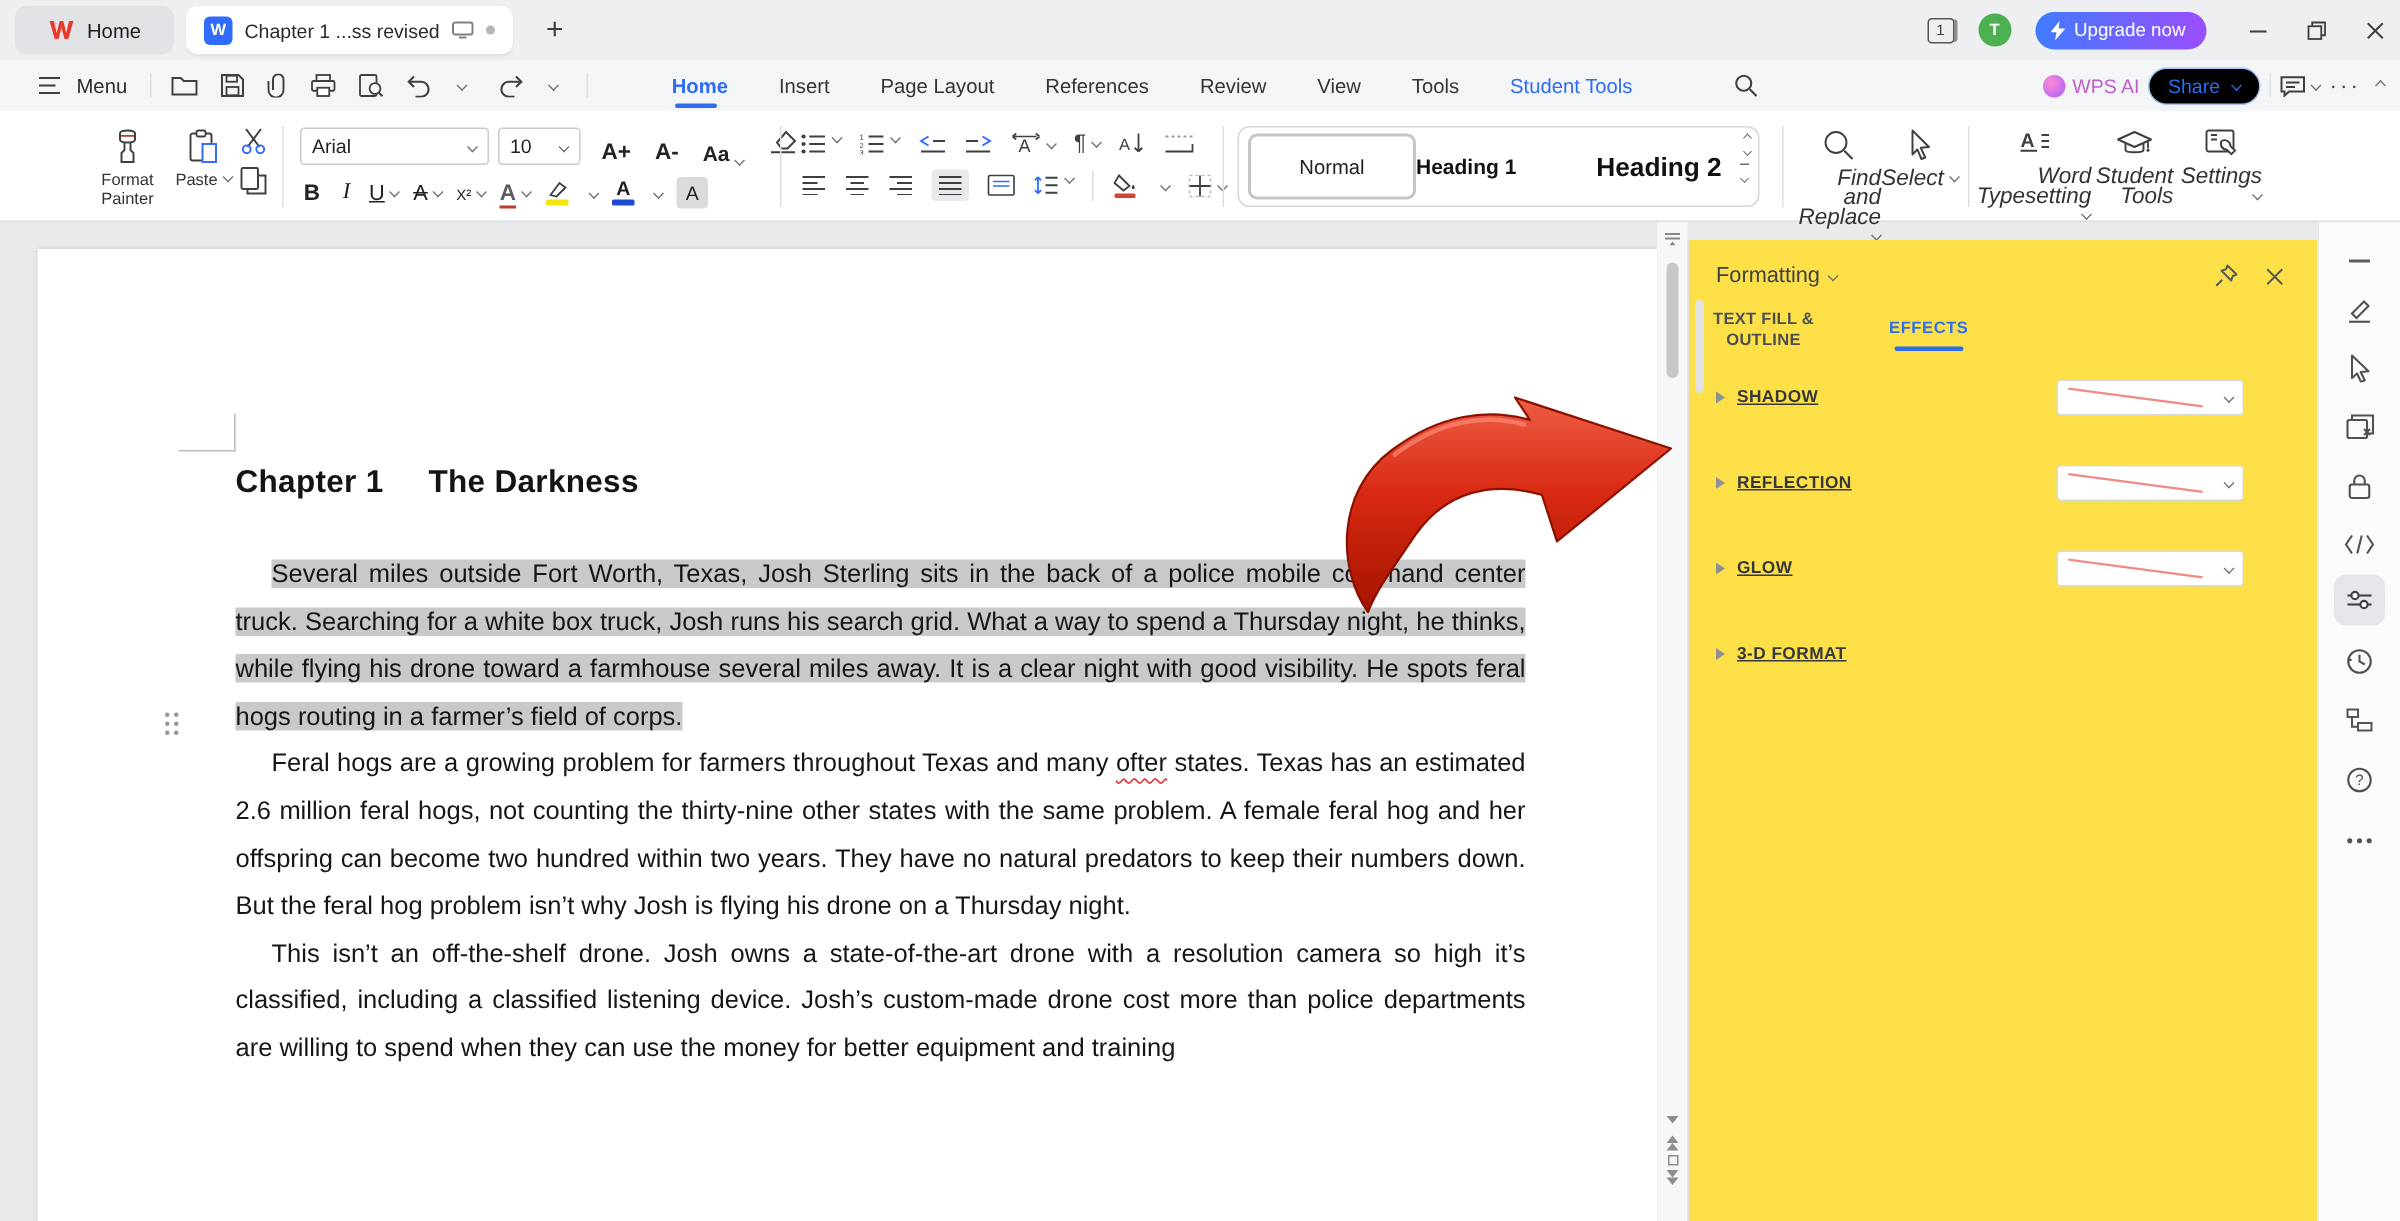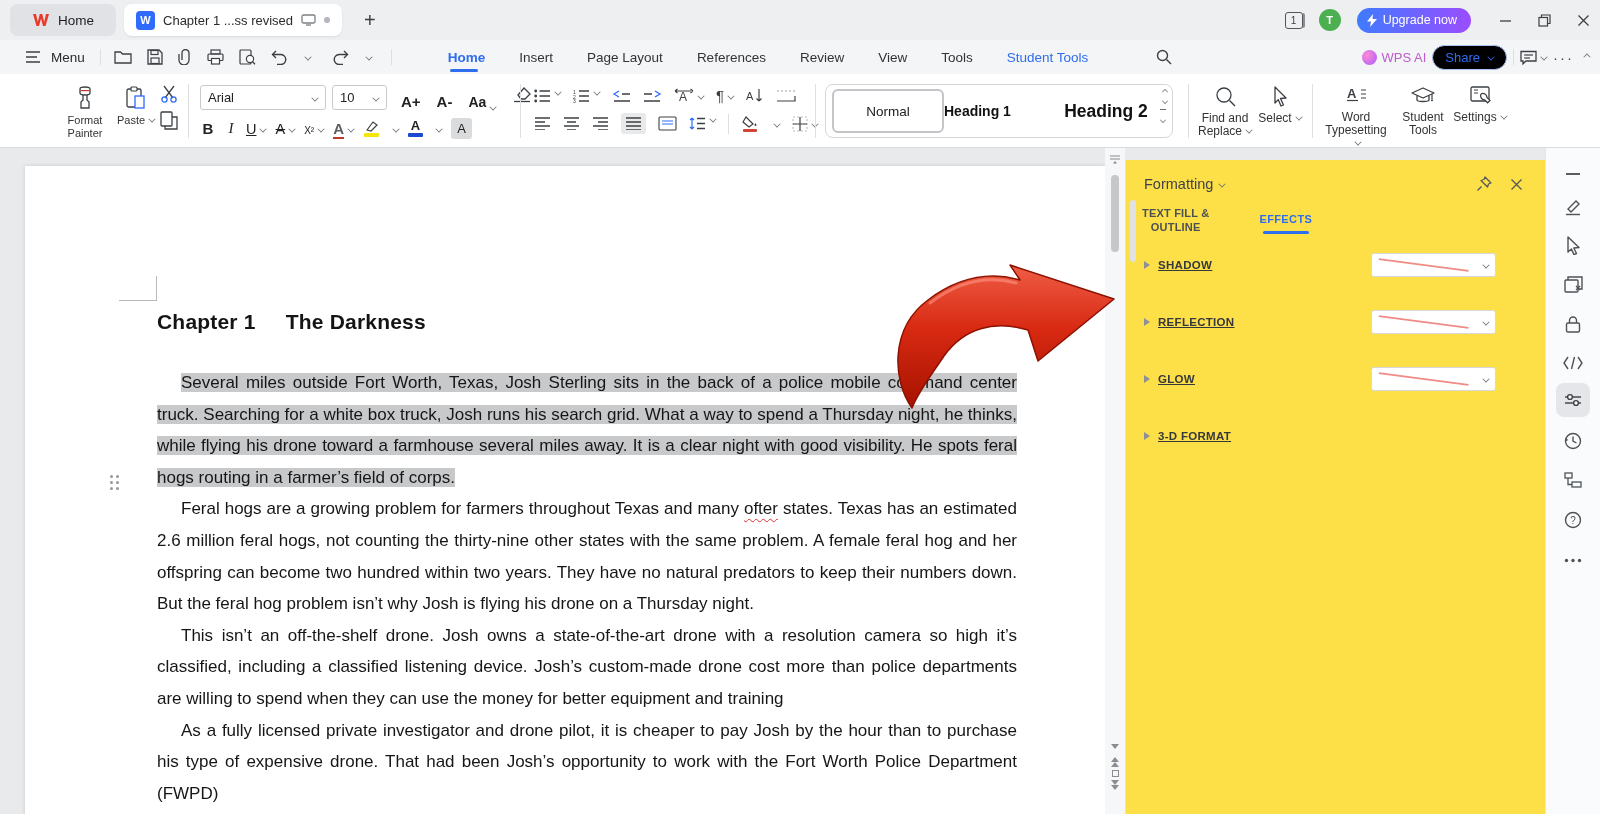--- a/index.html
+++ b/index.html
@@ -73,21 +73,21 @@
   .ubar { display:inline-block; width:15px; height:4px; border-radius:1px; margin-top:1px; }
   .activebtn { background:#e8e9eb; border-radius:3px; }
   .gallery { position:absolute; left:825px; top:10px; width:348px; height:54px; border:1px solid #d5d6d9;
     border-radius:8px; display:flex; align-items:center; background:#fff; }
   .g-normal { width:112px; height:44px; margin-left:6px; border:2px solid #c3c5c8; border-radius:6px;
     display:flex; align-items:center; justify-content:center; font-size:13.5px; color:#222; }
   .g-h1 { width:110px; text-align:left; font-weight:bold; font-size:14px; color:#111; }
   .g-h2 { width:104px; text-align:center; font-weight:bold; font-size:17.5px; color:#111; }
   .g-scroll { position:absolute; right:4px; top:4px; display:flex; flex-direction:column; gap:5px; align-items:center; }
   .rblock { display:flex; flex-direction:column; align-items:center; padding-top:12px; position:absolute; top:0; }
-  .rlabel { font-size:12px; color:#333; text-align:center; line-height:13px; margin-top:5px; }
+  .rlabel { font-size:15px; color:#333; text-align:right; line-height:13px; margin-top:5px;font-style:italic; }
 
   
   .docarea { position:absolute; top:148px; left:0; width:1105px; height:666px; background:#e9eaec; overflow:hidden; }
   .page { position:absolute; left:25px; top:18px; width:1080px; height:700px; background:#fff;
     box-shadow:0 0 4px rgba(0,0,0,.14); }
   .page-heading { margin:144px 0 0 132px; font-size:21px; font-weight:bold; color:#141414; letter-spacing:.2px; }
   .heading-title { margin-left:30px; }
   .body-text { margin:33px 88px 0 132px; font-size:17px; line-height:31.6px; text-align:justify; color:#161616; }
   .body-text p { margin:0; text-indent:24px; }
   .sel { background:#c8c9cb; }
@@ -515,21 +515,20 @@
     <div class="cropmark-h"></div>
 
     <div class="page-heading">
       <span>Chapter 1</span><span class="heading-title">The Darkness</span>
     </div>
 
     <div class="body-text">
       <p><span class="sel">Several miles outside Fort Worth, Texas, Josh Sterling sits in the back of a police mobile command center truck. Searching for a white box truck, Josh runs his search grid. What a way to spend a Thursday night, he thinks, while flying his drone toward a farmhouse several miles away. It is a clear night with good visibility. He spots feral hogs routing in a farmer’s field of corps.</span></p>
       <p><span>Feral hogs are a growing problem for farmers throughout Texas and many </span><span class="misspell">ofter</span><span> states. Texas has an estimated 2.6 million feral hogs, not counting the thirty-nine other states with the same problem. A female feral hog and her offspring can become two hundred within two years. They have no natural predators to keep their numbers down. But the feral hog problem isn’t why Josh is flying his drone on a Thursday night.</span></p>
       <p>This isn’t an off-the-shelf drone. Josh owns a state-of-the-art drone with a resolution camera so high it’s classified, including a classified listening device. Josh’s custom-made drone cost more than police departments are willing to spend when they can use the money for better equipment and training</p>
-      <p>As a fully licensed private investigator and drone pilot, it is cheaper to pay Josh by the hour than to purchase his type of expensive drone. That had been Josh’s opportunity to work with the Fort Worth Police Department (FWPD)</p>
     </div>
 
     <div class="draghandle">
       <i></i>
         <i></i>
         <i></i>
         <i></i>
         <i></i>
         <i></i>
     </div>

